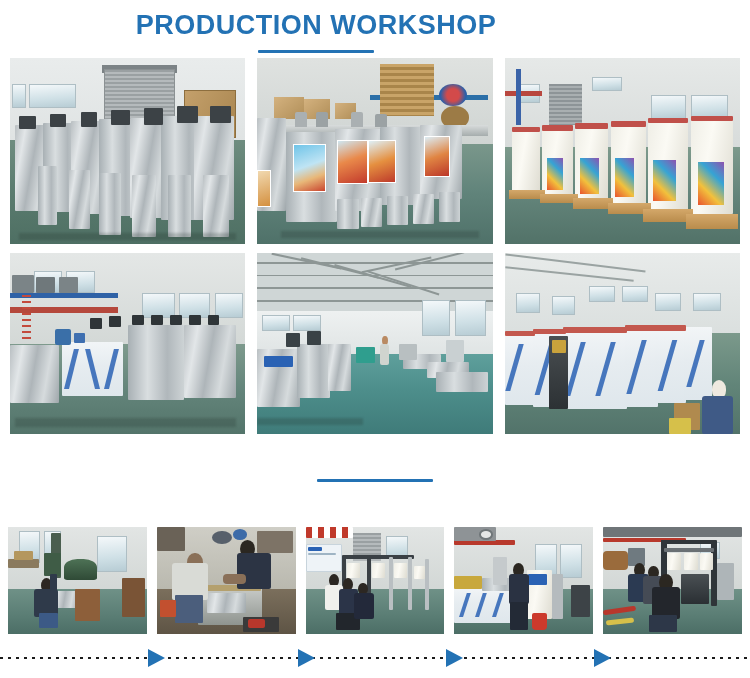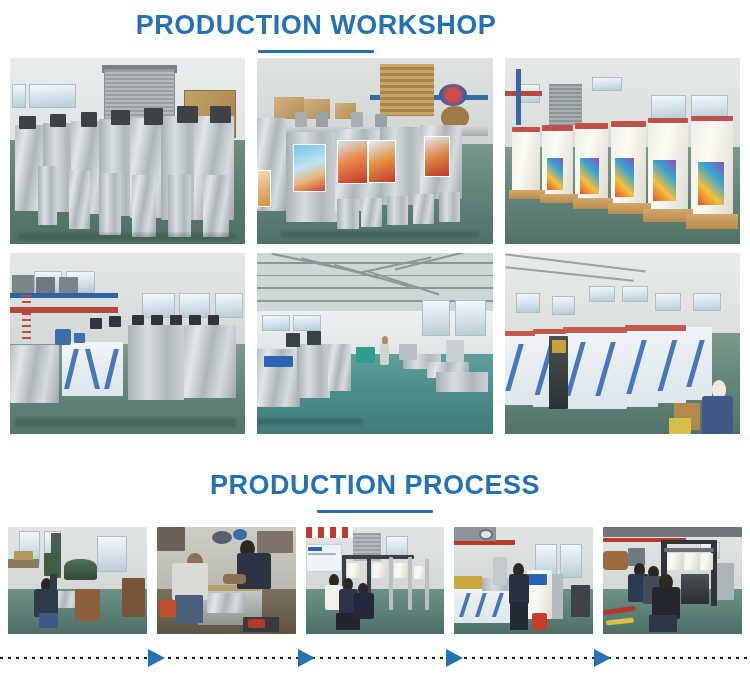--- a/index.html
+++ b/index.html
@@ -383,21 +383,20 @@
 
         <div class="head" style="left:88%;top:70%;width:6%;height:10%;background:#efe9df;border-radius:50% 50% 40% 40%;"></div>
         <div class="torso" style="left:84%;top:79%;width:13%;height:21%;background:#3f5a86;"></div>
         <div class="mach" style="left:72%;top:83%;width:11%;height:15%;background:#b08a4e;"></div>
         <div class="mach" style="left:70%;top:91%;width:9%;height:9%;background:#d6c04a;"></div>
       </div>
     </div>
   </div>
 
   <div id="title-process">
-    <div class="section-title">PRODUCTION PROCESS</div>
     <div class="title-rule"></div>
   </div>
 
   <div class="grid" id="grid-process">
 
     <div class="photo" id="pp1">
       <div class="scene">
         <div class="pwall"></div>
         <div class="win" style="left:8%;top:4%;width:15%;height:30%;"></div>
         <div class="win" style="left:26%;top:4%;width:12%;height:28%;"></div>

